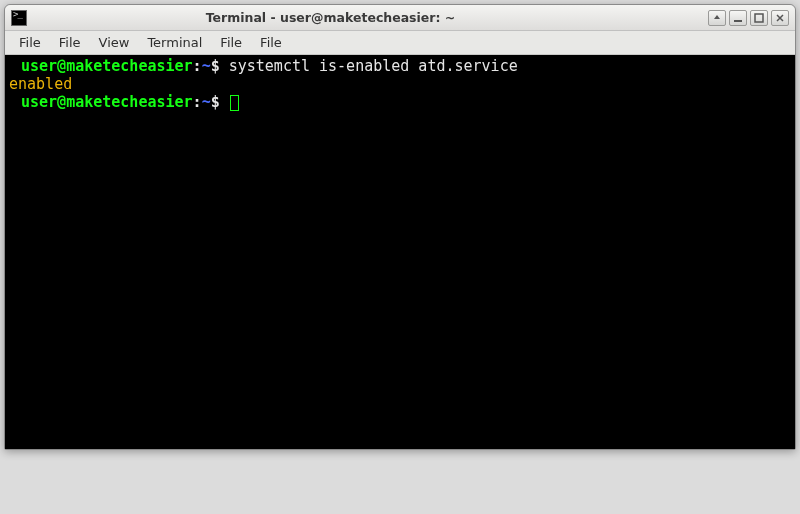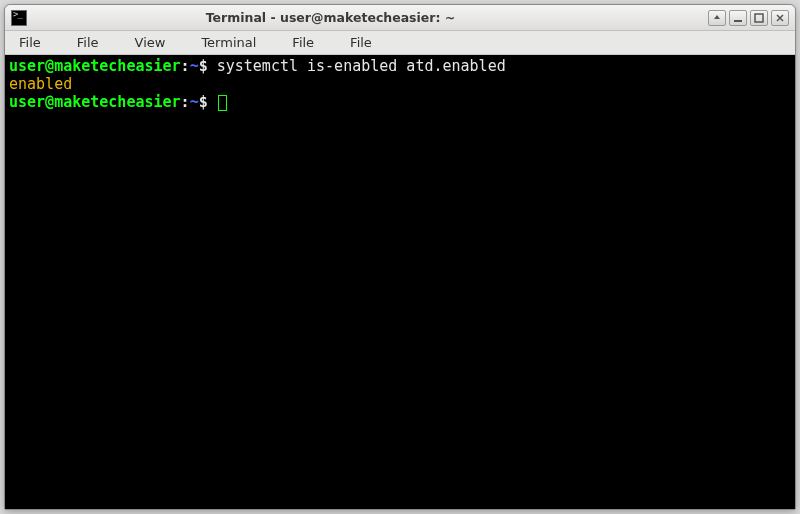--- a/index.html
+++ b/index.html
@@ -1,18 +1,18 @@
 <!DOCTYPE html>
 <html><head>
 <meta charset="utf-8">
 <style>
   * { box-sizing: border-box; margin: 0; padding: 0; }
   html, body { width: 800px; height: 514px; overflow: hidden; font-family: "DejaVu Sans", "Liberation Sans", sans-serif; background: #dcdcdc; }
   .window {
-    position: absolute; left: 4px; top: 4px; width: 792px; height: 506px;
+    position: absolute; left: 4px; top: 4px; width: 792px; height: 446px;
     background: #e8e8e6; border: 1px solid #8a8a8a; border-radius: 6px 6px 2px 2px;
     box-shadow: 0 2px 8px rgba(0,0,0,0.3);
     display: flex; flex-direction: column;
   }
   .titlebar {
     height: 26px; display: flex; align-items: center;
     background: linear-gradient(#f4f4f2, #dedddb);
     border-bottom: 1px solid #c0c0c0;
     border-radius: 6px 6px 0 0;
     padding: 0 6px;
@@ -30,32 +30,32 @@
     margin-left: -80px;
   }
   .win-controls { display: flex; gap: 3px; }
   .win-btn {
     width: 18px; height: 16px; border: 1px solid #9a9a98; border-radius: 2px;
     background: linear-gradient(#f6f6f4, #d6d6d4);
     display: flex; align-items: center; justify-content: center; cursor: pointer;
   }
   .win-btn svg { width: 10px; height: 10px; }
   .menubar {
-    height: 24px; display: flex; align-items: center; padding: 0 6px; gap: 20px;
+    height: 24px; display: flex; align-items: center; padding: 0 6px; gap: 2px;
     background: #e8e8e6; border-bottom: 1px solid #c8c8c6;
     font-size: 13px; color: #2e2e2e;
   }
   .menu-item { padding: 2px 8px; cursor: pointer; border-radius: 2px; }
   .terminal-body {
     flex: 1; background: #000; margin: 0; padding: 2px 4px;
     font-family: "DejaVu Sans Mono","Liberation Mono",monospace;
     font-size: 15px; line-height: 18px; color: #e6e6e6;
     overflow: hidden; white-space: pre;
   }
-  .prompt-user { color: #14ff14; font-weight: bold; }
+  .prompt-user { color: #14ff14; font-weight: bold; margin-left: 12px; }
   .prompt-path { color: #4a6cff; font-weight: bold; }
   .prompt-sep  { color: #e6e6e6; font-weight: bold; }
   .cmd { color: #e6e6e6; }
   .output { color: #eab308; }
   .cursor-block {
     display: inline-block; width: 9px; height: 16px;
     border: 1px solid #14ff14; vertical-align: text-bottom; margin-left: 1px;
   }
 </style>
 </head>
@@ -99,16 +99,16 @@
 
   <div class="menubar">
     <span class="menu-item">File</span>
     <span class="menu-item">File</span>
     <span class="menu-item">View</span>
     <span class="menu-item">Terminal</span>
     <span class="menu-item">File</span>
     <span class="menu-item">File</span>
   </div>
 
-  <div class="terminal-body"><span><span class="prompt-user">user@maketecheasier</span><span class="prompt-sep">:</span><span class="prompt-path">~</span><span class="prompt-sep">$ </span><span class="cmd">systemctl is-enabled atd.enabled</span></span>
+  <div class="terminal-body"><span><span class="prompt-user">user@maketecheasier</span><span class="prompt-sep">:</span><span class="prompt-path">~</span><span class="prompt-sep">$ </span><span class="cmd">systemctl is-enabled atd.service</span></span>
 <span><span class="output">enabled</span></span>
 <span><span class="prompt-user">user@maketecheasier</span><span class="prompt-sep">:</span><span class="prompt-path">~</span><span class="prompt-sep">$ </span><span class="cursor-block"></span></span></div>
 </div>
 
 </body></html>

